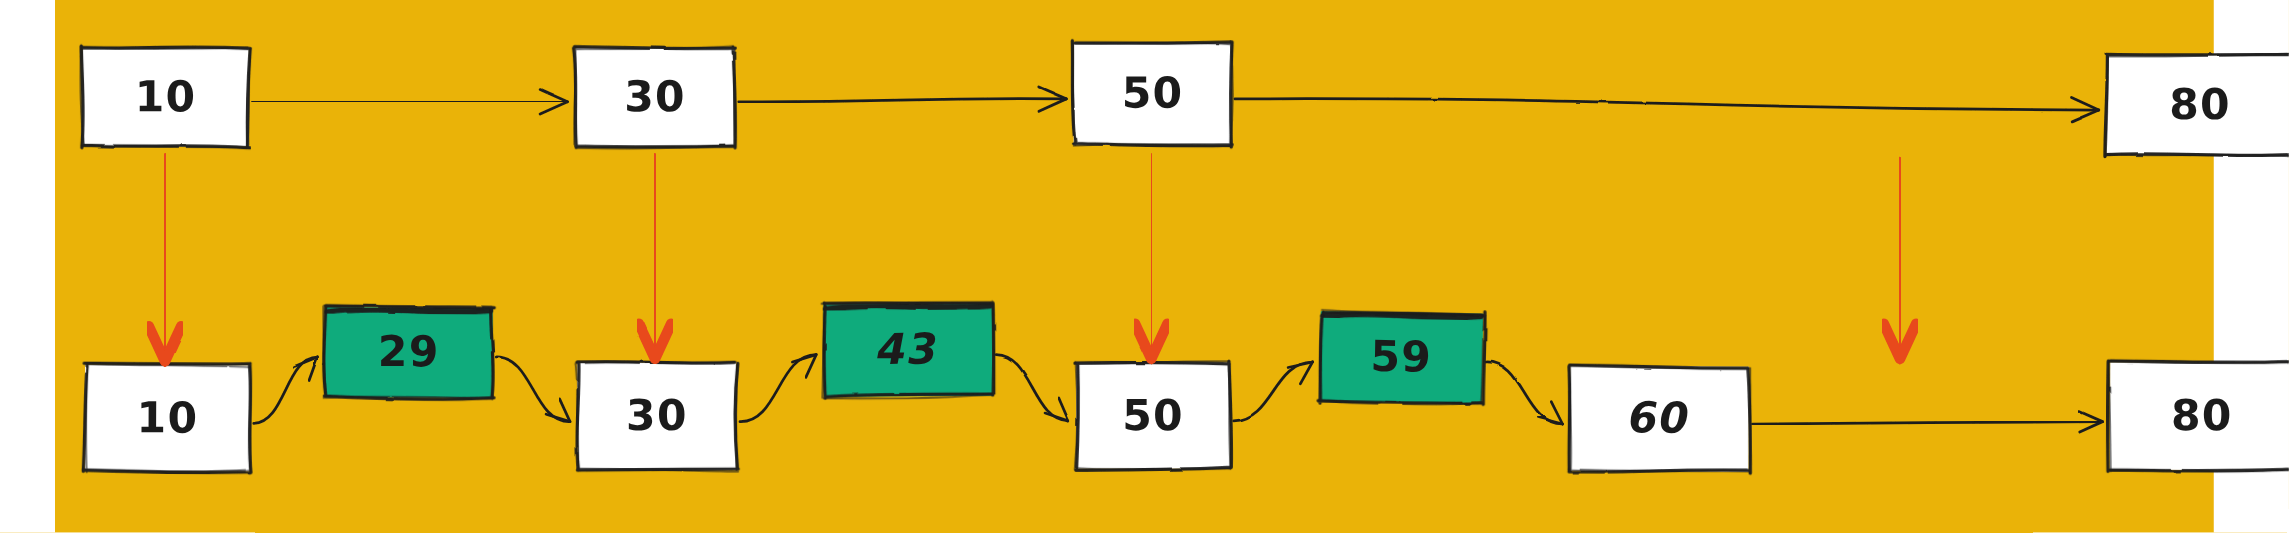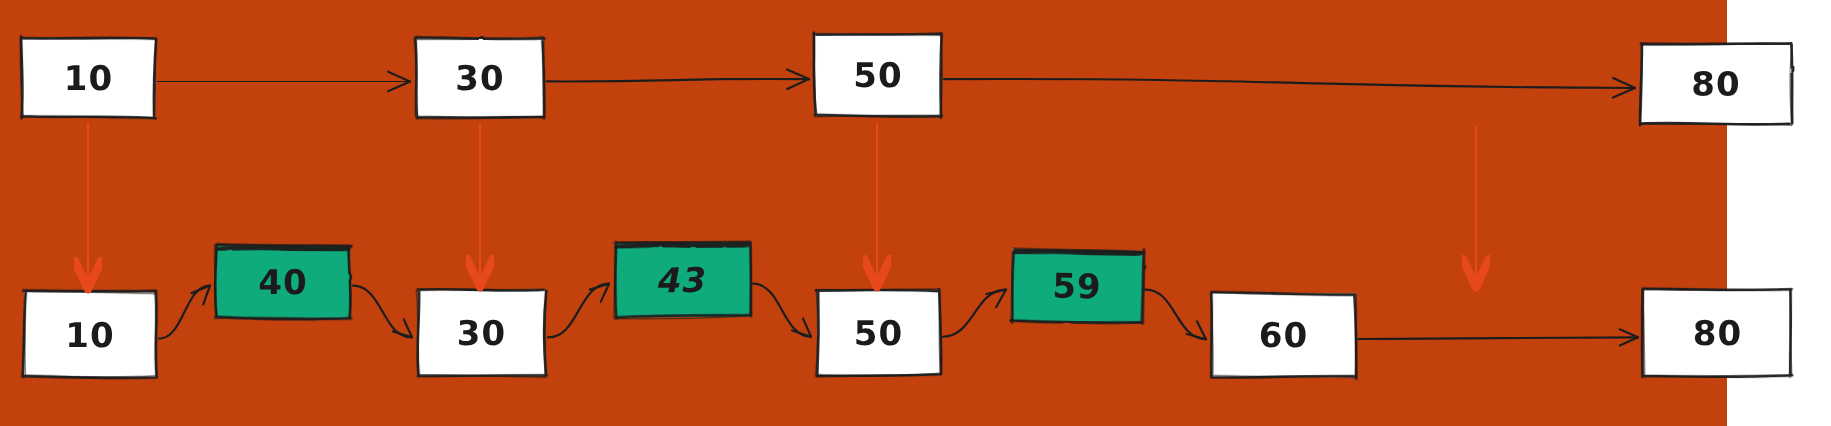--- a/index.html
+++ b/index.html
@@ -11,21 +11,22 @@
   body {
     width: 1831px;
     height: 426px;
     font-family: "DejaVu Sans", sans-serif;
     overflow: hidden;
   }
   #canvas-root {
     position: relative;
     width: 1727px;
     height: 426px;
-    background: #c2410c;
+    background: #eab308;
+    margin-left: 44px;
   }
   #sketch-svg {
     position: absolute;
     left: 0;
     top: 0;
     width: 1831px;
     height: 426px;
   }
   .node-label {
     position: absolute;
@@ -201,26 +202,26 @@
         </g>
       </g>
   </svg>
 
   <div id="label-layer">
       <div class="node-label" style="left: 22px; top: 38px; width: 133px; height: 79px; transform: rotate(0.139639deg); color: rgb(27, 27, 27);">10</div>
       <div class="node-label" style="left: 416px; top: 38px; width: 128px; height: 79px; transform: rotate(-0.197485deg); color: rgb(27, 27, 27);">30</div>
       <div class="node-label" style="left: 815px; top: 34px; width: 126px; height: 82px; transform: rotate(0.140158deg); color: rgb(27, 27, 27);">50</div>
       <div class="node-label" style="left: 1641px; top: 44px; width: 150px; height: 80px; transform: rotate(-0.0056439deg); color: rgb(27, 27, 27);">80</div>
       <div class="node-label" style="left: 24px; top: 292px; width: 132px; height: 85px; transform: rotate(0.238575deg); color: rgb(27, 27, 27);">10</div>
-      <div class="node-label" style="left: 216px; top: 246px; width: 134px; height: 72px; transform: rotate(0.266604deg); color: rgb(27, 27, 27);">40</div>
+      <div class="node-label" style="left: 216px; top: 246px; width: 134px; height: 72px; transform: rotate(0.266604deg); color: rgb(27, 27, 27);">29</div>
       <div class="node-label" style="left: 418px; top: 290px; width: 127px; height: 86px; transform: rotate(-0.16879deg); color: rgb(27, 27, 27);">30</div>
       <div class="node-label" style="left: 615px; top: 243px; width: 135px; height: 74px; transform: rotate(-0.362674deg); color: rgb(27, 27, 27); font-style: italic;">43</div>
       <div class="node-label" style="left: 817px; top: 290px; width: 123px; height: 85px; transform: rotate(0.0904875deg); color: rgb(27, 27, 27);">50</div>
       <div class="node-label" style="left: 1012px; top: 250px; width: 130px; height: 72px; transform: rotate(0.882624deg); color: rgb(27, 27, 27);">59</div>
-      <div class="node-label" style="left: 1212px; top: 293px; width: 143px; height: 84px; transform: rotate(0.252866deg); color: rgb(27, 27, 27);">60</div>
+      <div class="node-label" style="left: 1212px; top: 293px; width: 143px; height: 84px; transform: rotate(0.252866deg); color: rgb(27, 27, 27); font-style: italic;">60</div>
       <div class="node-label" style="left: 1644px; top: 290px; width: 147px; height: 86px; transform: rotate(0.191393deg); color: rgb(27, 27, 27);">80</div>
     </div>
   <div id="hit-layer">
       <div class="node-hit" title="10" style="left: 22px; top: 38px; width: 133px; height: 79px;"></div>
       <div class="node-hit" title="30" style="left: 416px; top: 38px; width: 128px; height: 79px;"></div>
       <div class="node-hit" title="50" style="left: 815px; top: 34px; width: 126px; height: 82px;"></div>
       <div class="node-hit" title="80" style="left: 1641px; top: 44px; width: 150px; height: 80px;"></div>
       <div class="node-hit" title="10" style="left: 24px; top: 292px; width: 132px; height: 85px;"></div>
       <div class="node-hit" title="24" style="left: 216px; top: 246px; width: 134px; height: 72px;"></div>
       <div class="node-hit" title="30" style="left: 418px; top: 290px; width: 127px; height: 86px;"></div>

